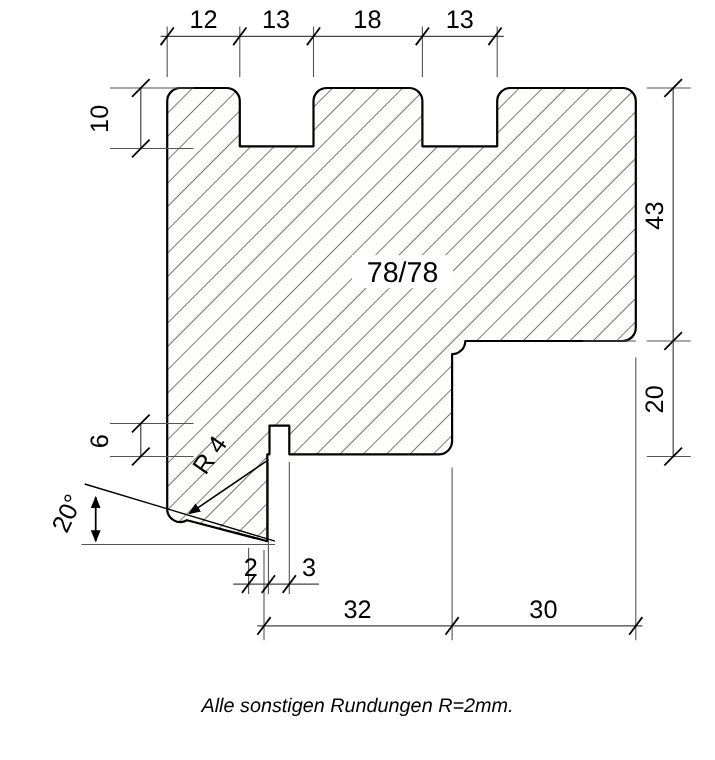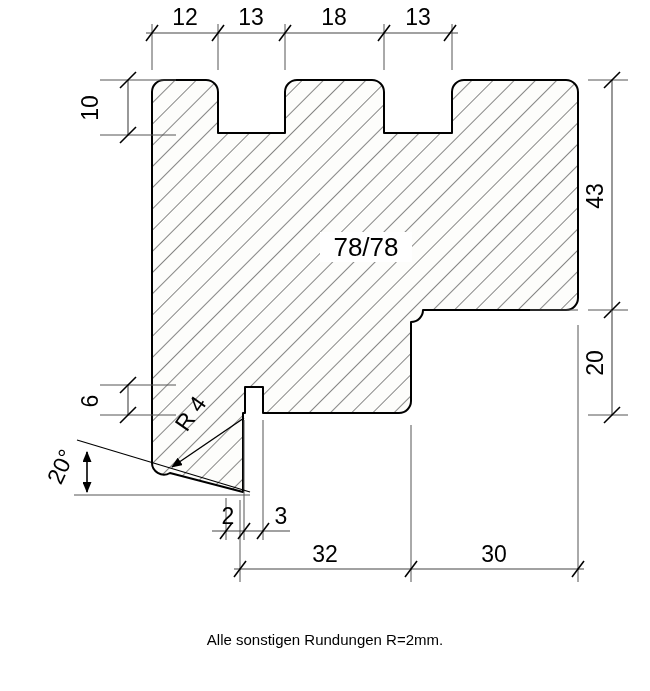--- a/index.html
+++ b/index.html
@@ -1,21 +1,21 @@
 <!DOCTYPE html>
 <html><head>
 <meta charset="utf-8">
 <style>
   html,body{margin:0;padding:0;background:#ffffff;}
   body{width:650px;height:691px;overflow:hidden;
        font-family:"Liberation Sans", sans-serif;}
   #stage{position:relative;width:650px;height:691px;background:#ffffff;}
   svg{display:block;}
   #caption{position:absolute;left:0;top:631px;width:650px;text-align:center;
-           font-size:15px;color:#000;font-family:"Liberation Sans", sans-serif;}
+           font-size:18px;color:#000;font-family:"Liberation Sans", sans-serif;font-style:italic;}
 </style>
 </head>
 <body>
 
 <div id="stage">
 
   <svg width="650" height="691" viewBox="0 0 650 691">
 
     <defs>
 

